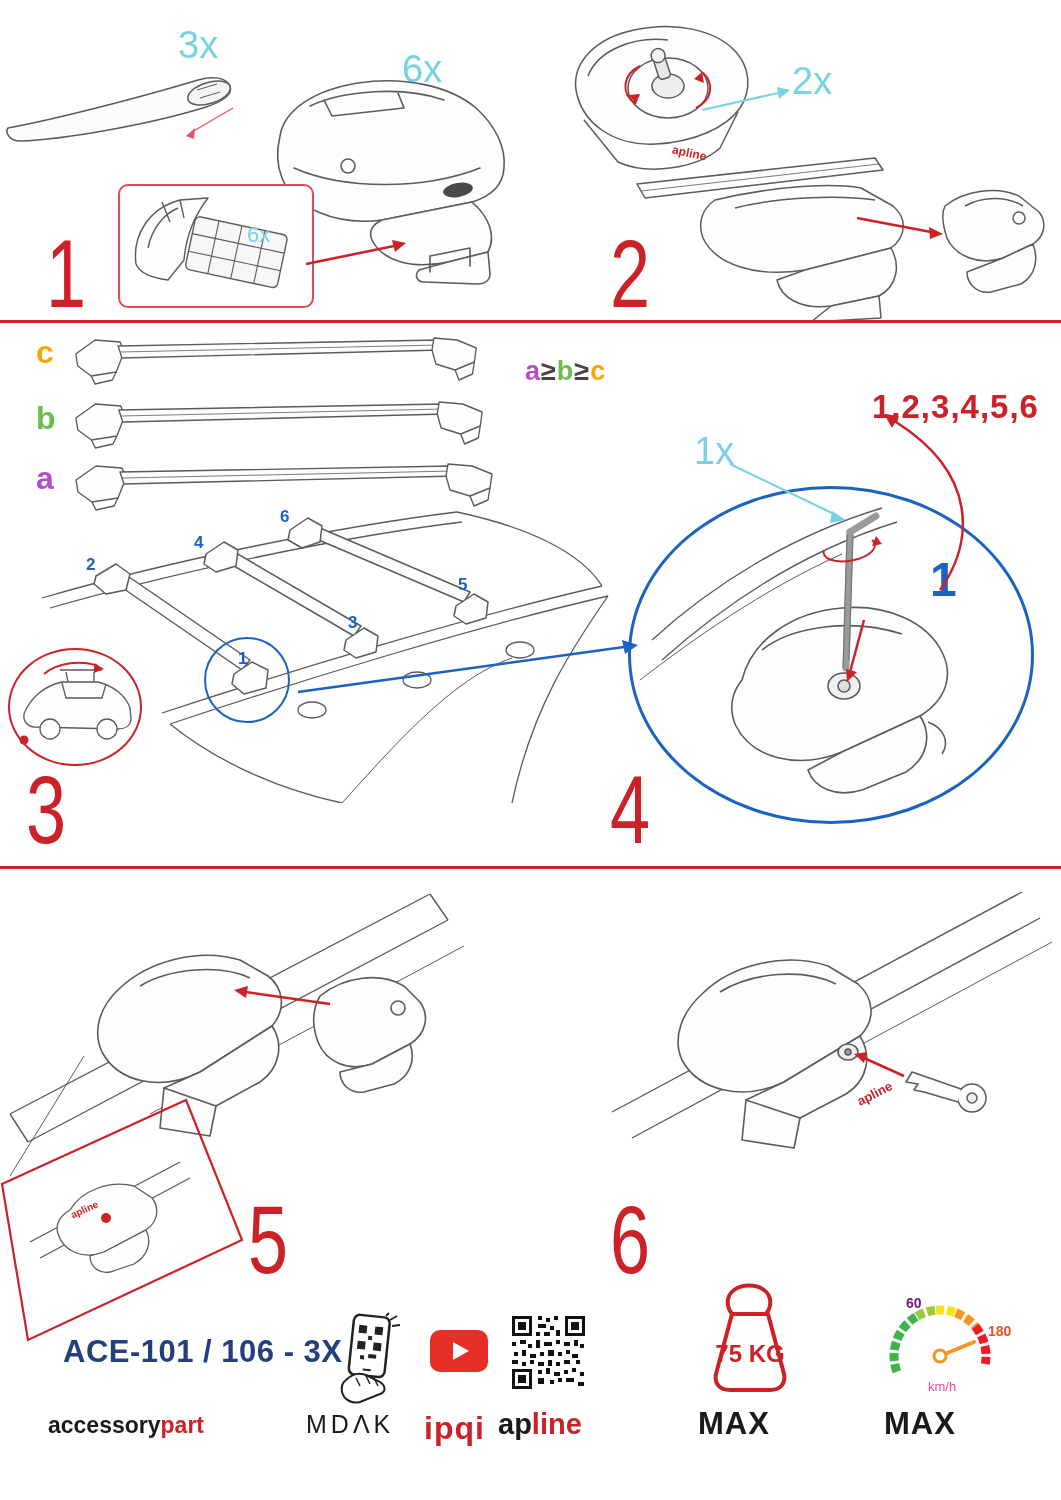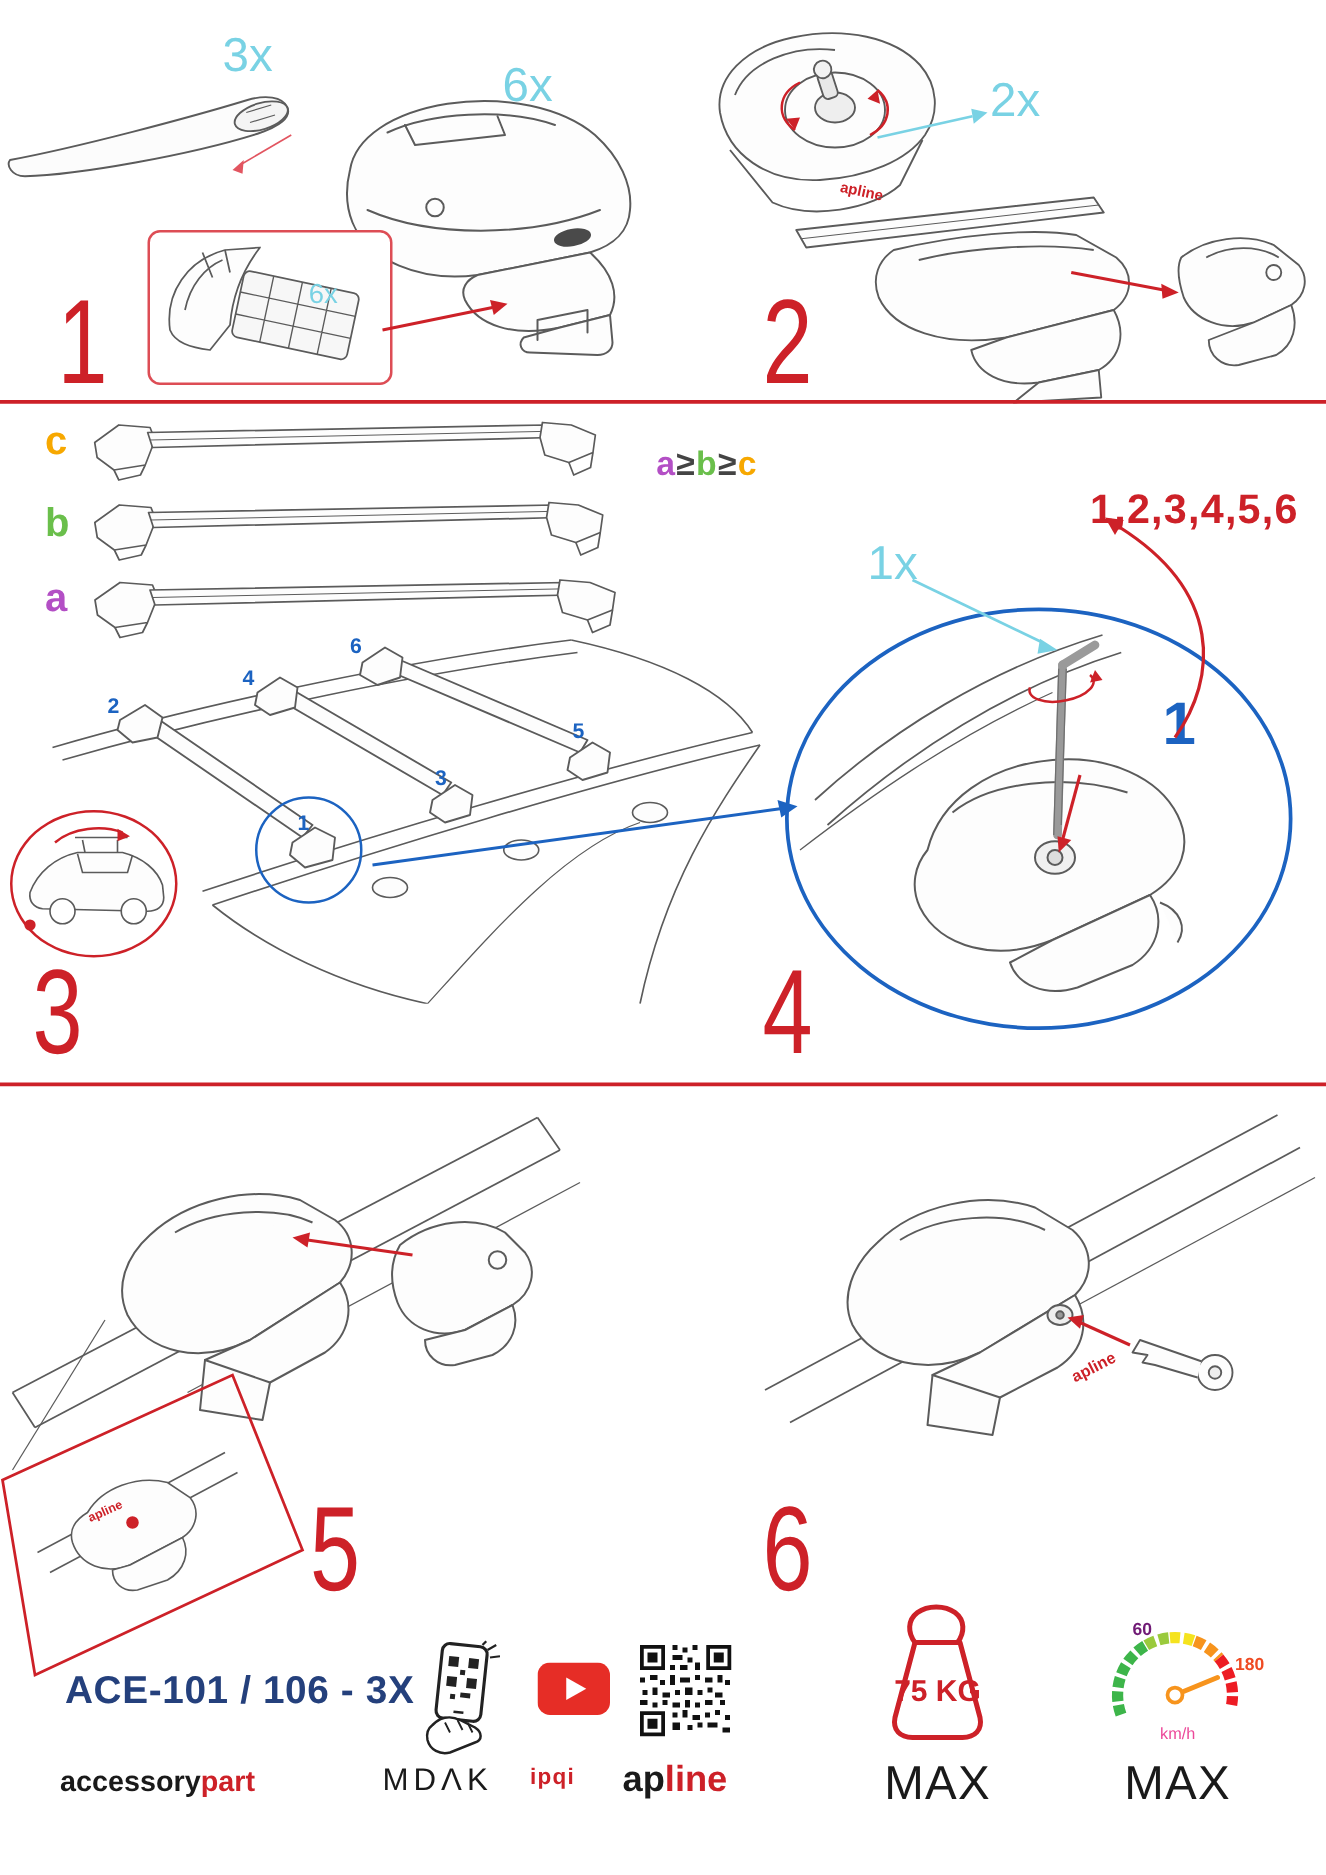--- a/index.html
+++ b/index.html
@@ -18,29 +18,29 @@
   .size-letter{position:absolute;font-size:32px;line-height:1;font-weight:700;}
   .size-rule{position:absolute;font-size:27px;line-height:1;font-weight:700;letter-spacing:1px;}
   .seq{position:absolute;font-size:33px;line-height:1;font-weight:700;color:var(--red);letter-spacing:1px;}
   .pos-num{position:absolute;font-size:17px;line-height:1;font-weight:700;color:var(--blue);}
   .big-one{position:absolute;font-size:48px;line-height:1;font-weight:700;color:var(--blue);}
   .divider{position:absolute;left:0;width:100%;height:3px;background:var(--red);}
   .brand-mini{position:absolute;display:inline-block;font-size:12px;font-weight:700;color:var(--red);}
   .inset-box{position:absolute;border:2px solid #dd4d55;border-radius:10px;background:#fff;}
   .ellipse-detail{position:absolute;border:3px solid var(--blue);border-radius:50%;}
   .car-inset{position:absolute;border:2px solid var(--red);border-radius:50%;}
-  .model{position:absolute;font-size:31px;line-height:1;font-weight:700;color:var(--navy);letter-spacing:.5px;}
+  .model{position:absolute;font-size:31px;line-height:1;font-weight:700;color:var(--navy);letter-spacing:.5px;margin-left:11px;}
   .brandline{position:absolute;font-size:23px;line-height:1;font-weight:700;color:var(--ink);}
   .brandline .r{color:var(--red);}
   .partner{position:absolute;font-size:25px;line-height:1;font-weight:500;color:var(--ink);letter-spacing:4px;}
-  .ipqi{position:absolute;font-size:18px;line-height:1;font-weight:600;color:var(--red);letter-spacing:1px;}
+  .ipqi{position:absolute;font-size:32px;line-height:1;font-weight:600;color:var(--red);letter-spacing:1px;}
   .apline{position:absolute;font-size:29px;line-height:1;font-weight:700;color:var(--ink);}
   .apline .r{color:var(--red);}
   .kg{position:absolute;font-size:24px;line-height:1;font-weight:700;color:var(--red);text-align:center;}
-  .max{position:absolute;font-size:38px;line-height:1;font-weight:400;color:var(--ink);text-align:center;letter-spacing:1px;}
+  .max{position:absolute;font-size:31px;line-height:1;font-weight:700;color:var(--ink);letter-spacing:1px;}
   .speed-lb{position:absolute;font-size:14px;line-height:1;font-weight:700;}
   .kmh{position:absolute;font-size:13px;line-height:1;font-weight:400;color:#ec4899;}
 </style>
 </head>
 <body>
 
 <div class="page">
 
   <svg class="abs" style="left:0;top:48px" width="240" height="100" viewBox="0 0 240 100">
     <path d="M8,80 C62,70 152,46 198,32 C212,28 226,29 230,38 C233,46 224,53 206,59 C152,76 62,92 20,93 C9,93 5,84 8,80 Z" fill="#fcfcfc" stroke="#5b5b5b" stroke-width="1.5"></path>

